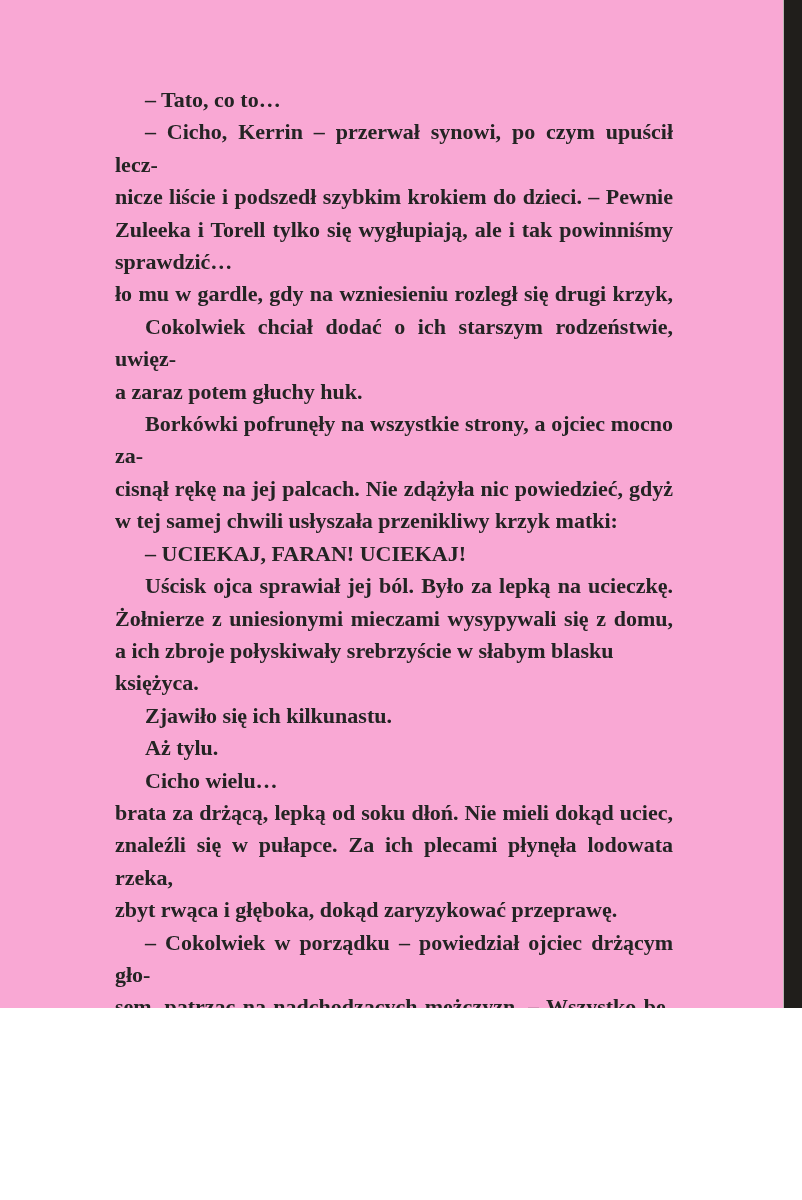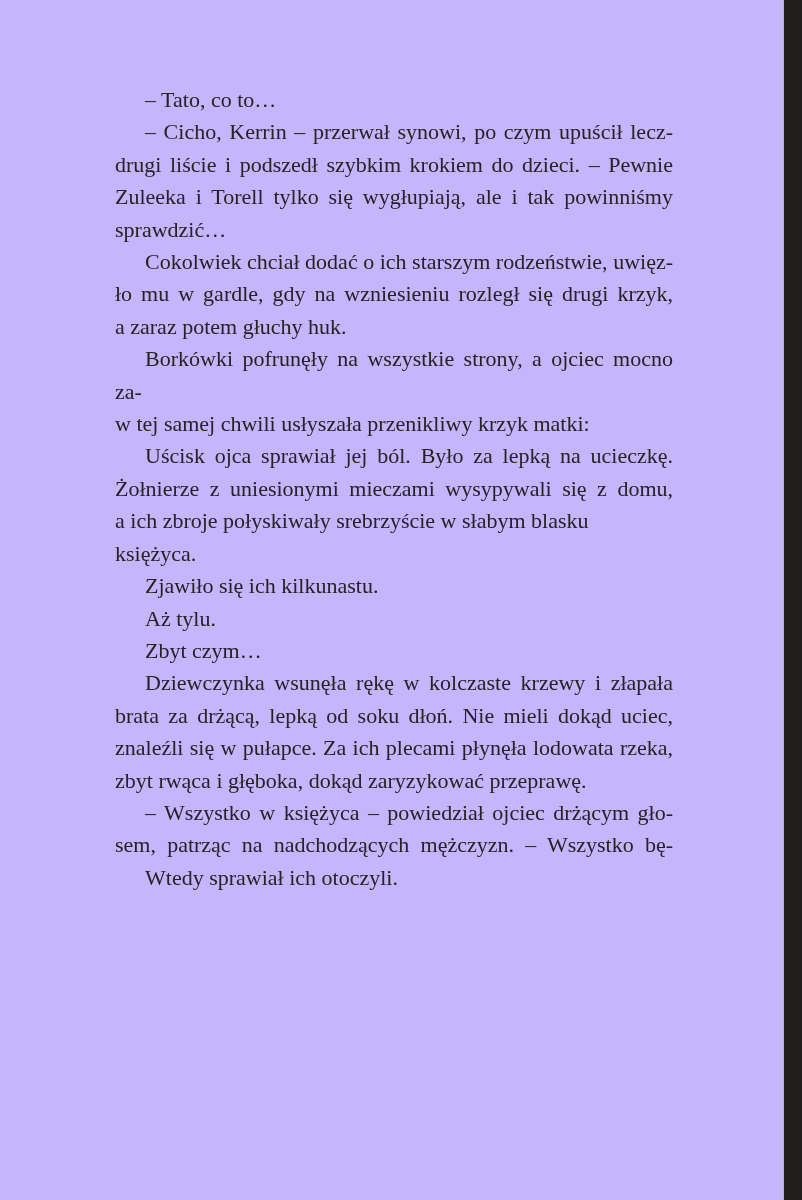--- a/index.html
+++ b/index.html
@@ -3,24 +3,25 @@
 <meta charset="utf-8">
 <style>
   html, body {
     margin: 0;
     padding: 0;
     background: #ffffff;
   }
   .page {
     position: relative;
     width: 802px;
-    height: 1200px;
-    background: #c4b5fd;
+    height: 1008px;
+    background: #f9a8d4;
     overflow: hidden;
     font-family: "Liberation Serif", "DejaVu Serif", serif;
+    font-weight: bold;
   }
   .text-block {
     position: absolute;
     left: 115px;
     top: 84px;
     width: 558px;
     color: #242424;
     font-size: 22px;
     line-height: 32.4px;
     -webkit-font-smoothing: antialiased;
@@ -45,36 +46,37 @@
     border-left: 1px solid #b8b6b2;
   }
 </style>
 </head>
 <body>
 
 <div class="page">
   <div class="text-block" id="text-block" style="color: rgb(36, 36, 36);">
       <div class="line indent">– Tato, co to…</div>
       <div class="line indent just">– Cicho, Kerrin – przerwał synowi, po czym upuścił lecz-</div>
-      <div class="line just">drugi liście i podszedł szybkim krokiem do dzieci. – Pewnie</div>
+      <div class="line just">nicze liście i podszedł szybkim krokiem do dzieci. – Pewnie</div>
       <div class="line just">Zuleeka i Torell tylko się wygłupiają, ale i tak powinniśmy</div>
       <div class="line">sprawdzić…</div>
+      <div class="line just">ło mu w gardle, gdy na wzniesieniu rozległ się drugi krzyk,</div>
       <div class="line indent just">Cokolwiek chciał dodać o ich starszym rodzeństwie, uwięz-</div>
-      <div class="line just">ło mu w gardle, gdy na wzniesieniu rozległ się drugi krzyk,</div>
       <div class="line">a zaraz potem głuchy huk.</div>
       <div class="line indent just">Borkówki pofrunęły na wszystkie strony, a ojciec mocno za-</div>
+      <div class="line just">cisnął rękę na jej palcach. Nie zdążyła nic powiedzieć, gdyż</div>
       <div class="line">w tej samej chwili usłyszała przenikliwy krzyk matki:</div>
+      <div class="line indent">– UCIEKAJ, FARAN! UCIEKAJ!</div>
       <div class="line indent just">Uścisk ojca sprawiał jej ból. Było za lepką na ucieczkę.</div>
       <div class="line just">Żołnierze z uniesionymi mieczami wysypywali się z domu,</div>
       <div class="line">a ich zbroje połyskiwały srebrzyście w słabym blasku księżyca.</div>
       <div class="line indent">Zjawiło się ich kilkunastu.</div>
       <div class="line indent">Aż tylu.</div>
-      <div class="line indent">Zbyt czym…</div>
-      <div class="line indent just">Dziewczynka wsunęła rękę w kolczaste krzewy i złapała</div>
+      <div class="line indent">Cicho wielu…</div>
       <div class="line just">brata za drżącą, lepką od soku dłoń. Nie mieli dokąd uciec,</div>
       <div class="line just">znaleźli się w pułapce. Za ich plecami płynęła lodowata rzeka,</div>
       <div class="line">zbyt rwąca i głęboka, dokąd zaryzykować przeprawę.</div>
-      <div class="line indent just">– Wszystko w księżyca – powiedział ojciec drżącym gło-</div>
+      <div class="line indent just">– Cokolwiek w porządku – powiedział ojciec drżącym gło-</div>
       <div class="line just">sem, patrząc na nadchodzących mężczyzn. – Wszystko bę-</div>
       <div class="line indent">Wtedy sprawiał ich otoczyli.</div>
     </div>
   <div class="edge-bar" id="edge-bar" style="background: rgb(32, 30, 27);"></div>
 </div>
 
 </body></html>

